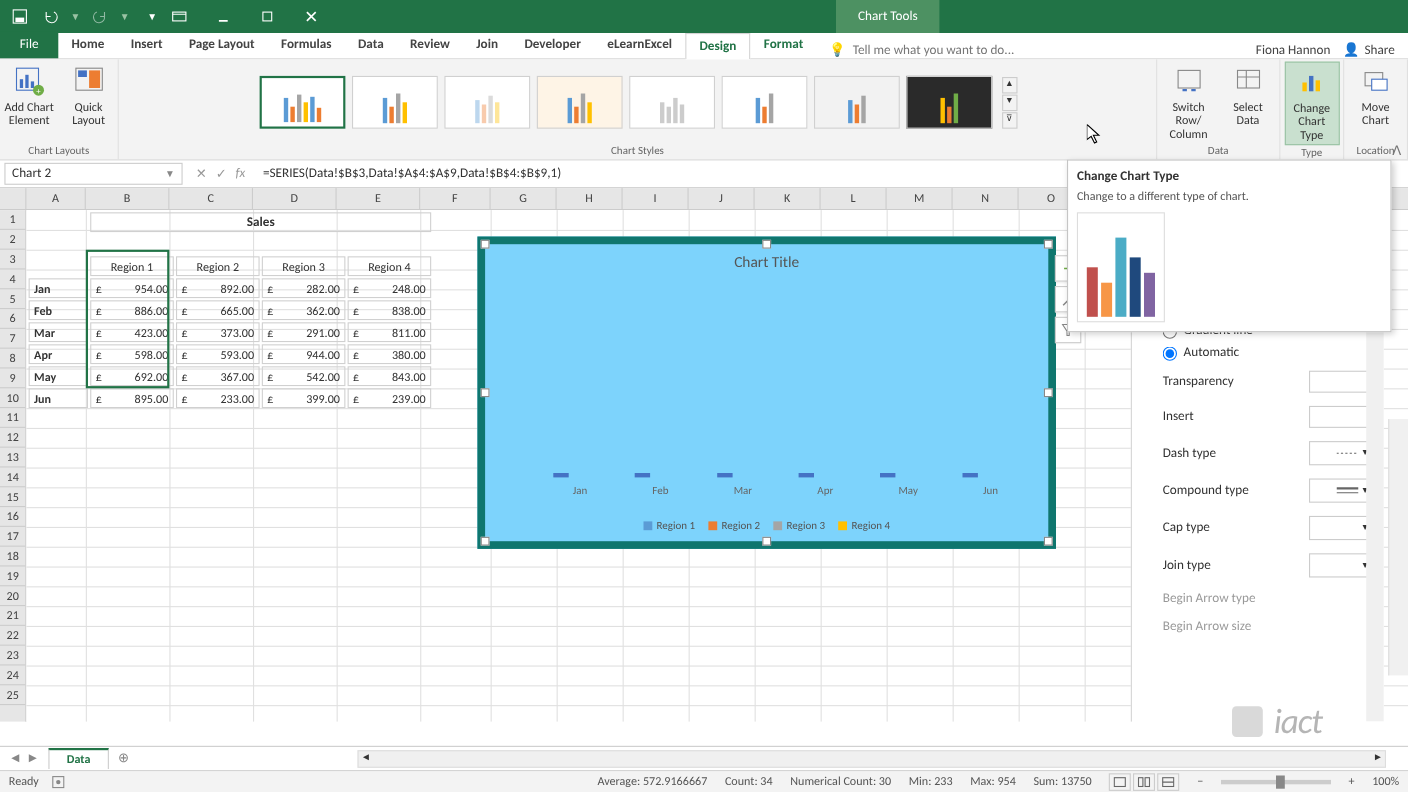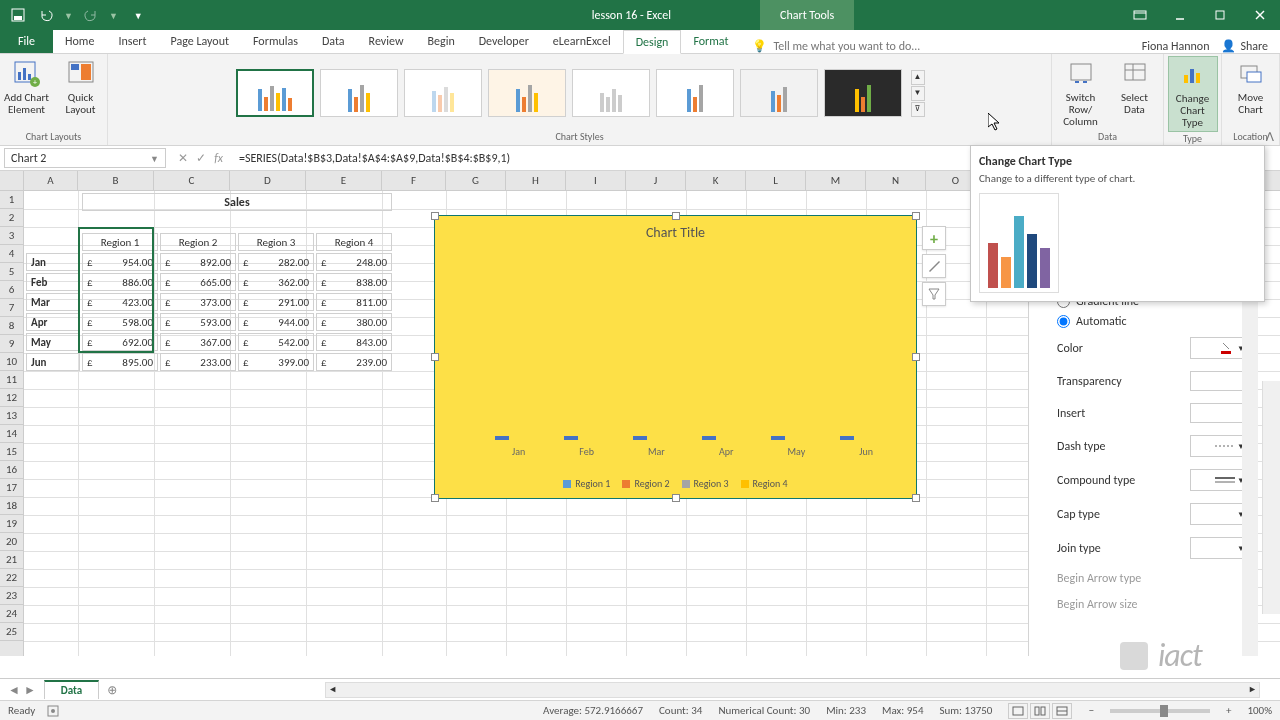--- a/index.html
+++ b/index.html
@@ -10,21 +10,21 @@
 .titlebar-left { display: flex; align-items: center; gap: 8px; padding-left: 8px; }
 .qat-icon { width: 20px; height: 20px; display: flex; align-items: center; justify-content: center; cursor: pointer; }
 .titlebar-center { flex: 1; text-align: center; font-size: 12px; }
 .titlebar-tools { position: absolute; left: 50%; transform: translateX(120px); top: 0; height: 30px; display: flex; align-items: center; padding: 0 20px; background: #4d9162; font-size: 12px; }
 .titlebar-right { display: flex; align-items: center; }
 .wincontrol { width: 40px; height: 30px; display: flex; align-items: center; justify-content: center; cursor: pointer; }
 
 
 .ribbon-tabs { height: 24px; background: #fff; display: flex; align-items: flex-end; border-bottom: 1px solid #d4d4d4; }
 .file-tab { background: #217346; color: #fff; padding: 4px 18px; height: 24px; display: flex; align-items: center; }
-.rtab { padding: 4px 12px; height: 24px; display: flex; align-items: center; color: #444; cursor: pointer; }
+.rtab { padding: 4px 12px; height: 24px; display: flex; align-items: center; color: #444; cursor: pointer; font-weight: bold; }
 .rtab.active { border: 1px solid #d4d4d4; border-bottom: 1px solid #fff; background: #fff; margin-bottom: -1px; }
 .rtab.toolstab { color: #217346; }
 .tell-me { flex: 1; display: flex; align-items: center; padding-left: 12px; color: #777; gap: 6px; }
 .user-area { display: flex; align-items: center; gap: 12px; padding-right: 12px; color: #444; }
 .share-btn { display: flex; align-items: center; gap: 4px; }
 
 
 .ribbon { height: 92px; background: #f3f3f3; border-bottom: 1px solid #d4d4d4; display: flex; }
 .rgroup { border-right: 1px solid #e0e0e0; padding: 2px 6px 0 6px; display: flex; flex-direction: column; justify-content: space-between; align-items: center; position: relative; }
 .rgroup-label { font-size: 10px; color: #666; padding-bottom: 2px; text-align: center; width: 100%; }
@@ -61,21 +61,21 @@
 .dtable { position: absolute; left: 0; top: 0; font-size: 11px; }
 .dtable td { border: 1px solid #d0d0d0; padding: 1px 4px; height: 18px; }
 .sales-hdr { text-align: center; font-weight: bold; font-size: 12px; }
 .region-hdr { text-align: center; }
 .month-cell { text-align: left; }
 .val-cell { text-align: right; }
 .cur { float: left; }
 .r1sel-outline { position: absolute; border: 2px solid #217346; pointer-events: none; }
 
 
-.chart { position: absolute; left: 410px; top: 24px; width: 483px; height: 284px; border: 1px solid #0f766e; background: #fde047; }
+.chart { position: absolute; left: 410px; top: 24px; width: 526px; height: 284px; border: 7px solid #0f766e; background: #7dd3fc; }
 .chart-handle { position: absolute; width: 8px; height: 8px; border: 1px solid #888; background: #fff; }
 .chart-title { text-align: center; font-size: 14px; color: #555; padding: 8px; }
 .chart-plot { position: absolute; left: 50px; top: 40px; right: 16px; bottom: 60px; }
 .chart-bars { position: absolute; inset: 0; display: flex; justify-content: space-around; align-items: flex-end; }
 .bar-group { display: flex; gap: 2px; align-items: flex-end; }
 .bar { width: 10px; }
 .bar.s1{background:#5b9bd5}.bar.s2{background:#ed7d31}.bar.s3{background:#a5a5a5}.bar.s4{background:#ffc000}
 .bar.selected { outline: 2px solid #4472c4; }
 .chart-yaxis { position: absolute; left: 8px; top: 40px; bottom: 60px; width: 40px; font-size: 9px; color: #666; display: flex; flex-direction: column; justify-content: space-between; text-align: right; }
 .chart-xaxis { position: absolute; left: 50px; right: 16px; bottom: 40px; display: flex; justify-content: space-around; font-size: 10px; color: #666; }
@@ -148,21 +148,20 @@
     <span style="color:#9ac3a4;font-size:9px">▼</span>
     <span class="qat-icon" style="opacity:0.5">
         <svg width="14" height="14">
           <path d="M4 3 A5 5 0 1 0 11 7" fill="none" stroke="#fff"></path>
           <path d="M11 3 L11 7 L7 7" fill="none" stroke="#fff"></path>
         </svg>
       </span>
     <span style="color:#9ac3a4;font-size:9px">▼</span>
     <span style="color:#fff;font-size:9px;margin-left:8px">▼</span>
   </div>
-  <div class="titlebar-center">lesson 16 - Excel</div>
   <div class="titlebar-tools">Chart Tools</div>
   <div class="titlebar-right">
     <span class="wincontrol">
         <svg width="14" height="10">
           <rect x="1" y="1" width="12" height="8" fill="none" stroke="#fff"></rect>
           <line x1="1" y1="3" x2="13" y2="3" stroke="#fff"></line>
         </svg>
       </span>
     <span class="wincontrol">
         <svg width="12" height="12">
@@ -184,21 +183,21 @@
 </div>
 
 <div class="ribbon-tabs">
   <div class="file-tab">File</div>
   <div class="rtab">Home</div>
   <div class="rtab">Insert</div>
   <div class="rtab">Page Layout</div>
   <div class="rtab">Formulas</div>
   <div class="rtab">Data</div>
   <div class="rtab">Review</div>
-  <div class="rtab">Begin</div>
+  <div class="rtab">Join</div>
   <div class="rtab">Developer</div>
   <div class="rtab">eLearnExcel</div>
   <div class="rtab toolstab active">Design</div>
   <div class="rtab toolstab">Format</div>
   <div class="tell-me">
     <span>💡</span>
     <span>Tell me what you want to do...</span>
   </div>
   <div class="user-area">
     <span>Fiona Hannon</span>
@@ -633,30 +632,20 @@
           </label>
         <label class="fp-radio">
             <input type="radio" name="border" style="">
             <span>Gradient line</span>
           </label>
         <label class="fp-radio">
             <input type="radio" name="border" checked="" style="">
             <span>Automatic</span>
           </label>
         <div class="fp-row">
-            <span>Color</span>
-            <div class="fp-dropdown">
-              <svg width="16" height="14">
-                <rect x="2" y="10" width="10" height="3" fill="#c00"></rect>
-                <path d="M4 2 L10 8" stroke="#888"></path>
-              </svg>
-              <span style="font-size:8px;margin-left:2px">▼</span>
-            </div>
-          </div>
-        <div class="fp-row">
             <span>Transparency</span>
             <div class="fp-control"></div>
           </div>
         <div class="fp-row">
             <span>Insert</span>
             <div class="fp-control"></div>
           </div>
         <div class="fp-row">
             <span>Dash type</span>
             <div class="fp-dropdown">

